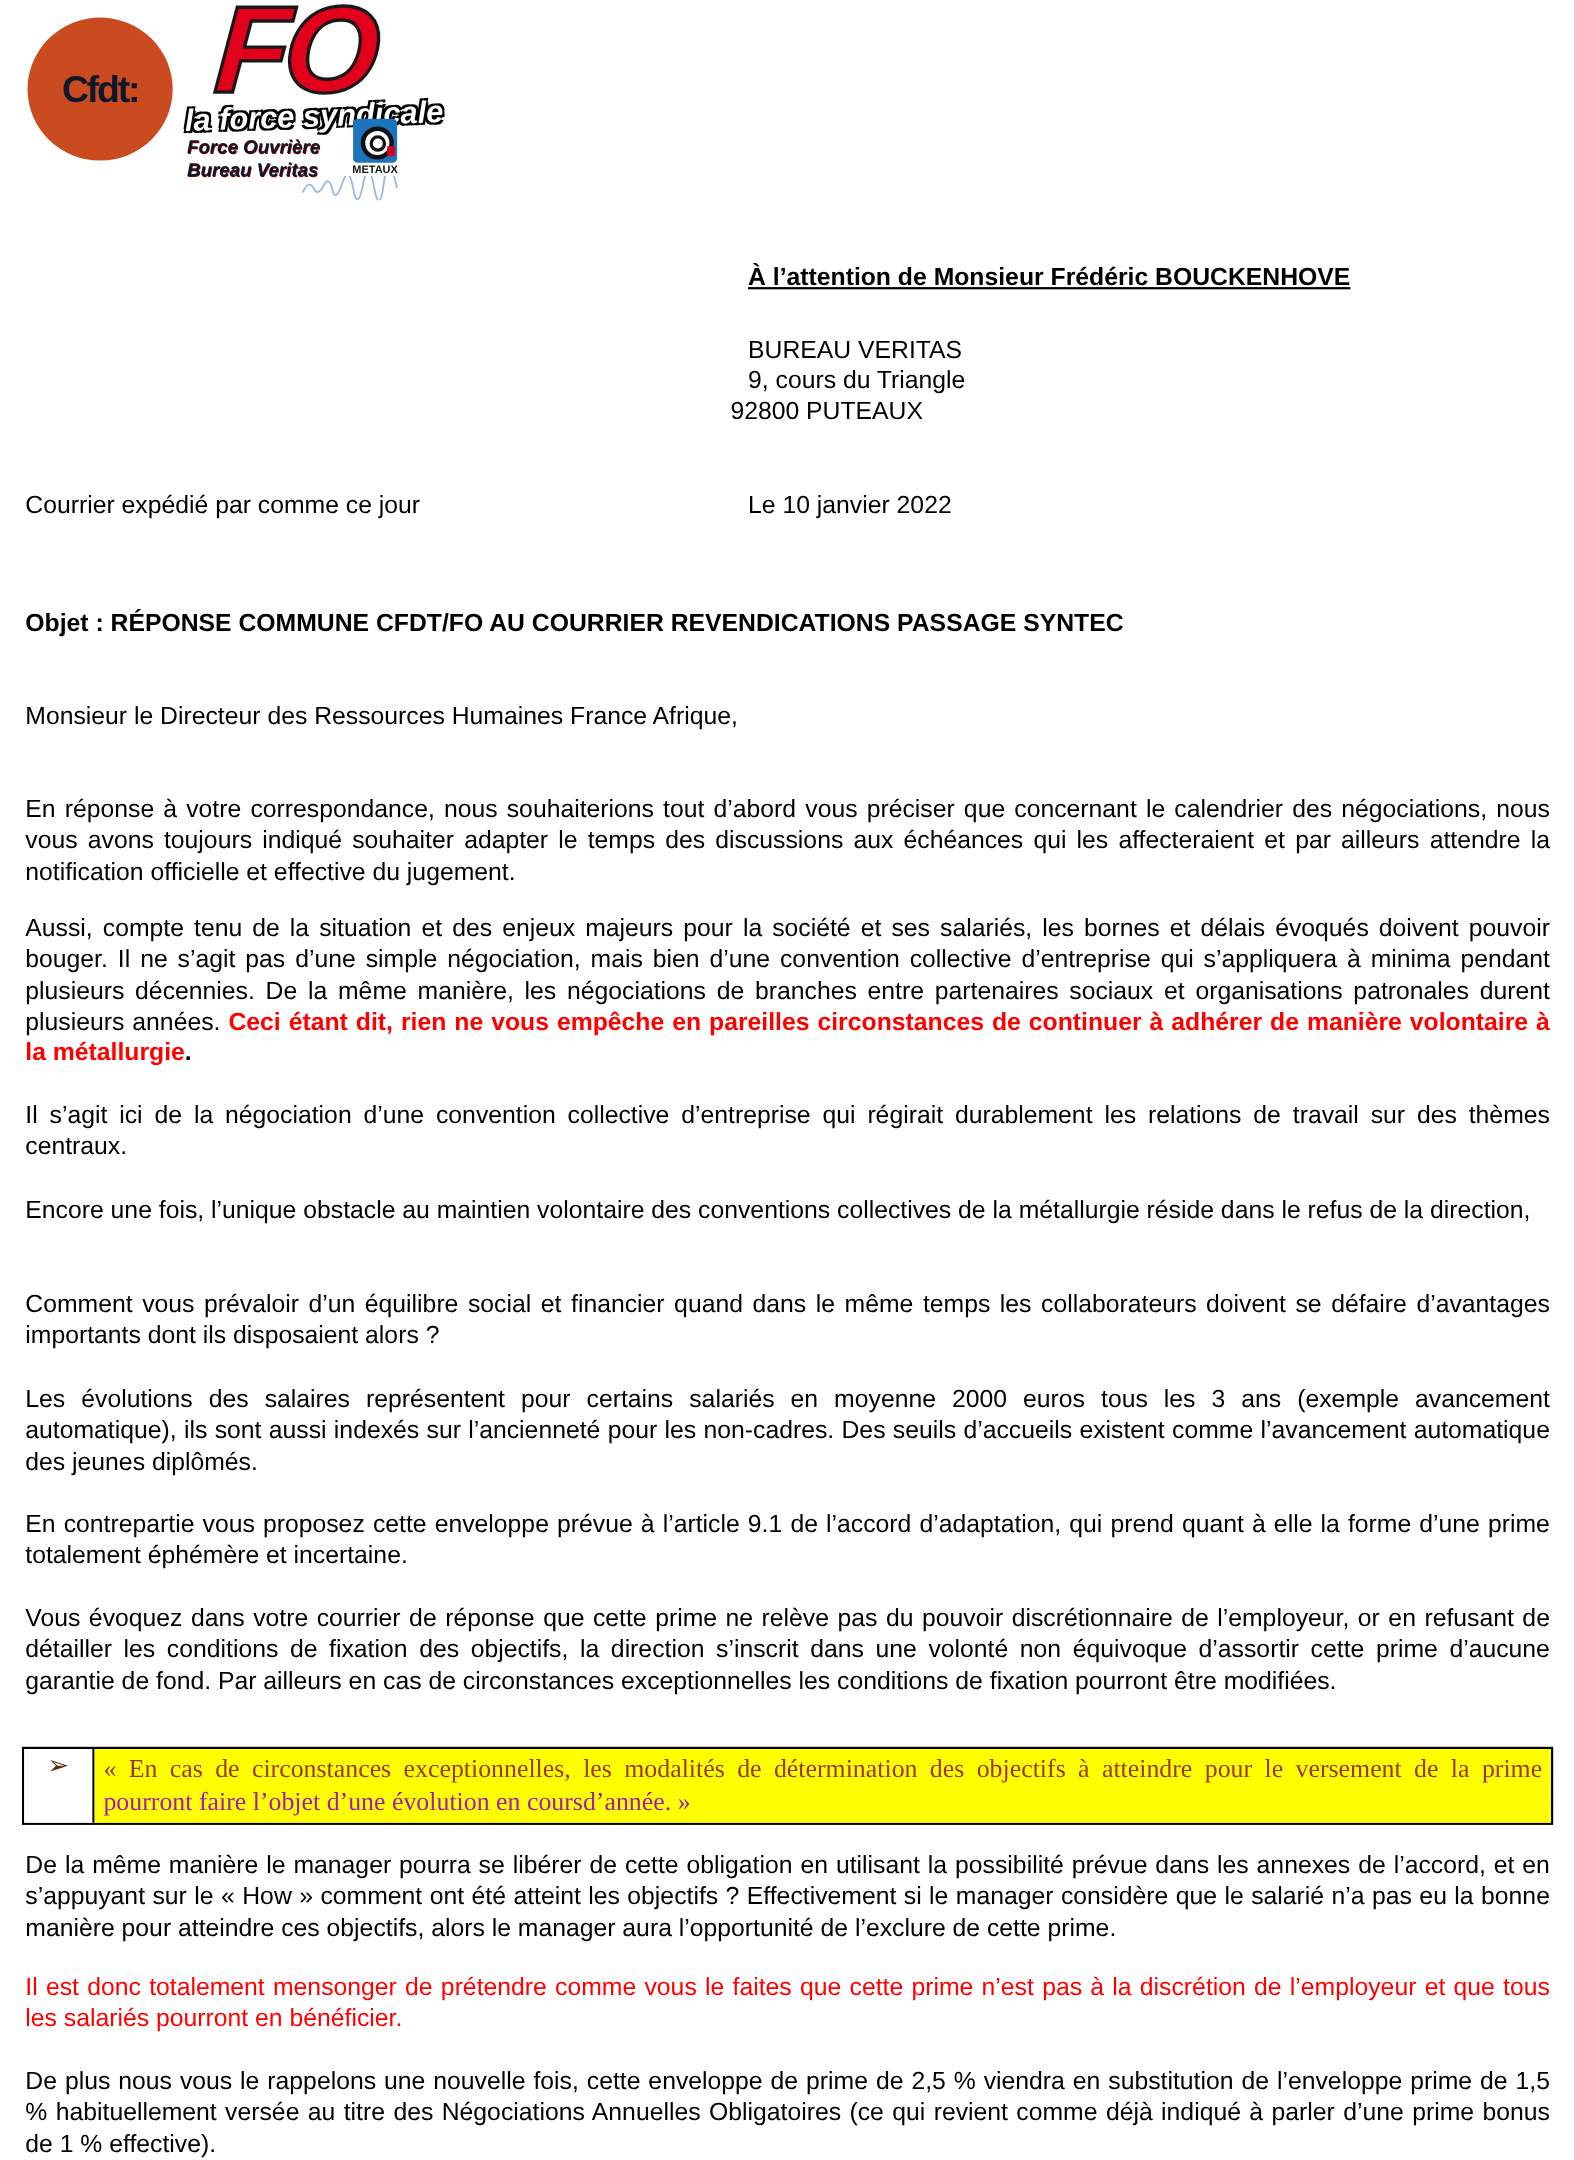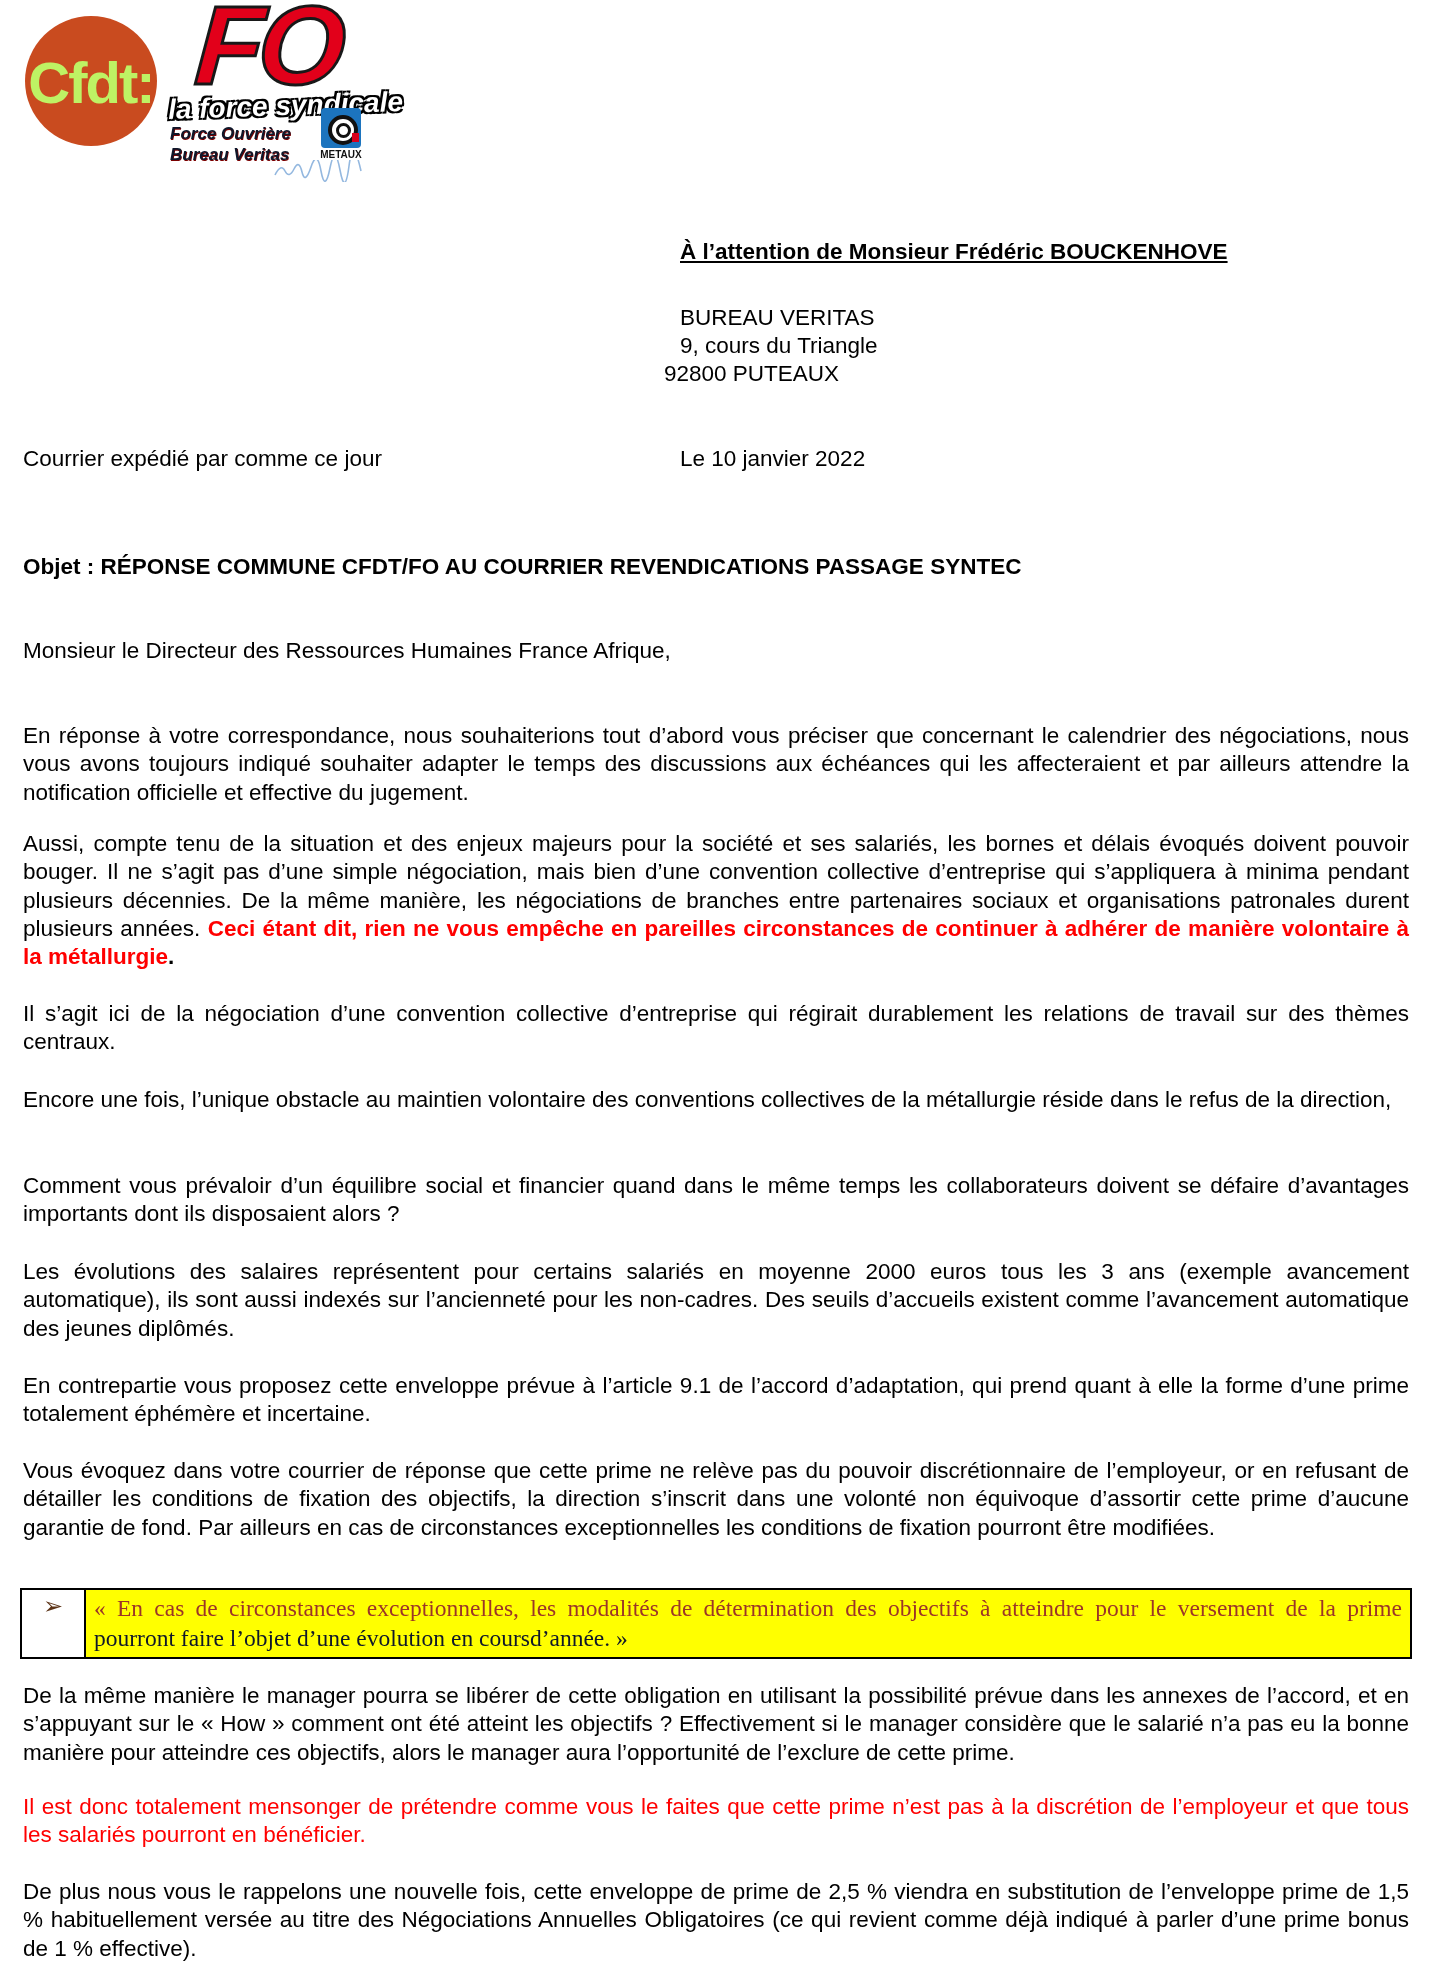--- a/index.html
+++ b/index.html
@@ -17,23 +17,23 @@
 
   
   .cfdt-circle {
     left: 25px; top: 16px;
     width: 132px; height: 130px;
     border-radius: 50%;
     background: #C94B1F;
     display: flex; align-items: center; justify-content: center;
   }
   .cfdt-text {
-    color: #bef264;
+    color: #0f172a;
     font-weight: bold;
-    font-size: 58px;
+    font-size: 34px;
     letter-spacing: -2px;
     padding-top: 2px;
   }
 
   
   .fo-logo { left: 168px; top: 14px; width: 215px; height: 155px; }
   .fo-letters {
     position: absolute; left: 28px; top: -24px;
     font-style: italic; font-weight: 900;
     font-size: 112px; line-height: 1;
@@ -136,21 +136,21 @@
   .arrow-glyph { font-size: 24px; color: #5C3317; line-height: 1; }
   .quote-text-cell {
     flex: 1;
     background: #FFFF00;
     padding: 3px 8px 4px 8px;
     font-family: "Liberation Serif", serif;
     font-size: 23.5px;
     line-height: 30px;
   }
   .quote-line1 { color: #9B3528; text-align: justify; text-align-last: justify; }
-  .quote-line2 { color: #0f172a; }
+  .quote-line2 { color: #a21caf; }
 </style>
 </head>
 <body>
 
 <div class="page">
 
   <div class="abs cfdt-circle">
     <span class="cfdt-text">Cfdt:</span>
   </div>
 

